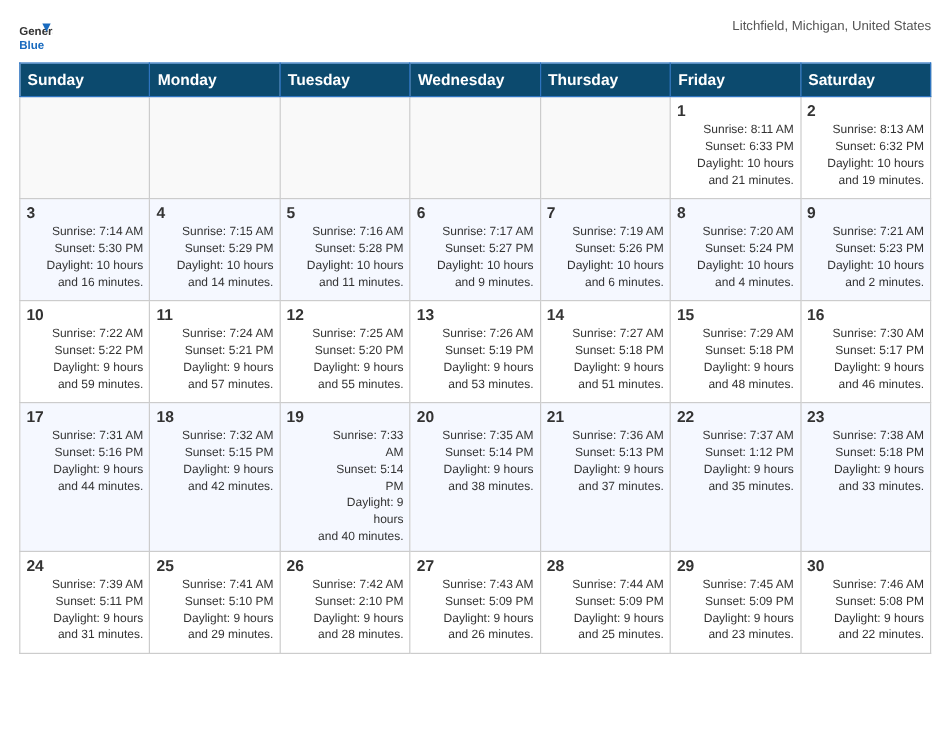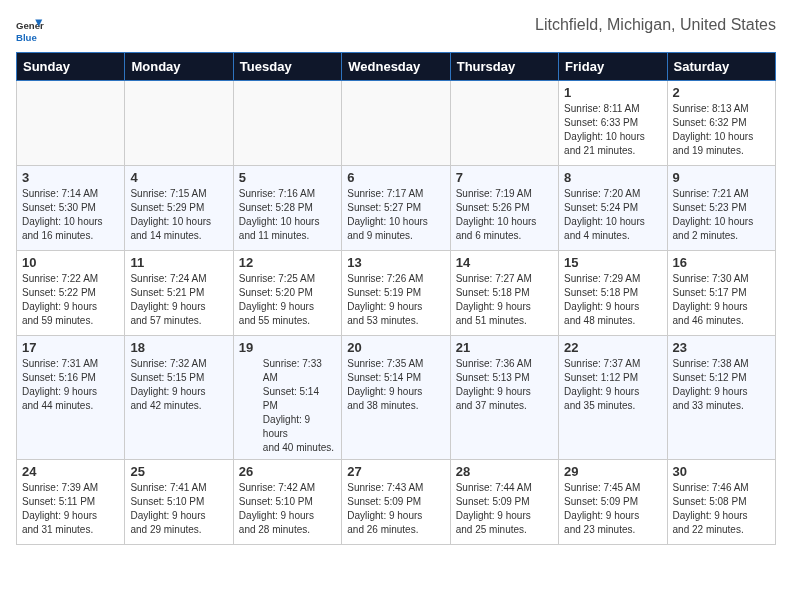--- a/index.html
+++ b/index.html
@@ -27,30 +27,30 @@
     }
     .title-section {
       text-align: right;
     }
     .month-title {
       font-size: 36px;
       font-weight: bold;
       color: #333;
     }
     .location-title {
-      font-size: 16px;
+      font-size: 11px;
       color: #555;
     }
     table {
       width: 100%;
       border-collapse: collapse;
       table-layout: fixed;
     }
     th {
-      background-color: #0f172a;
+      background-color: #0c4a6e;
       color: #fff;
       text-align: left;
       padding: 6px 6px;
       font-size: 13px;
       font-weight: bold;
       border: 1px solid #2e74c0;
     }
     td {
       border: 1px solid #ccc;
       vertical-align: top;
@@ -65,20 +65,21 @@
     }
     .day-number {
       font-weight: bold;
       font-size: 13px;
       margin-bottom: 2px;
     }
     .day-info {
       font-size: 10px;
       color: #333;
       line-height: 1.4;
+      text-align: right;
     }
     tr:nth-child(even) td:not(.empty) {
       background: #f5f8ff;
     }
   </style>
 </head>
 <body>
 
 <div class="header-section">
   <div class="logo">
@@ -268,21 +269,21 @@
         <td>
           <div class="day-number">22</div>
           <div class="day-info" style="white-space: pre-line;">Sunrise: 7:37 AM
 Sunset: 1:12 PM
 Daylight: 9 hours
 and 35 minutes.</div>
         </td>
         <td>
           <div class="day-number">23</div>
           <div class="day-info" style="white-space: pre-line;">Sunrise: 7:38 AM
-Sunset: 5:12 PM
+Sunset: 5:18 PM
 Daylight: 9 hours
 and 33 minutes.</div>
         </td>
       </tr>
       <tr>
         <td>
           <div class="day-number">24</div>
           <div class="day-info" style="white-space: pre-line;">Sunrise: 7:39 AM
 Sunset: 5:11 PM
 Daylight: 9 hours
@@ -291,21 +292,21 @@
         <td>
           <div class="day-number">25</div>
           <div class="day-info" style="white-space: pre-line;">Sunrise: 7:41 AM
 Sunset: 5:10 PM
 Daylight: 9 hours
 and 29 minutes.</div>
         </td>
         <td>
           <div class="day-number">26</div>
           <div class="day-info" style="white-space: pre-line;">Sunrise: 7:42 AM
-Sunset: 5:10 PM
+Sunset: 2:10 PM
 Daylight: 9 hours
 and 28 minutes.</div>
         </td>
         <td>
           <div class="day-number">27</div>
           <div class="day-info" style="white-space: pre-line;">Sunrise: 7:43 AM
 Sunset: 5:09 PM
 Daylight: 9 hours
 and 26 minutes.</div>
         </td>

